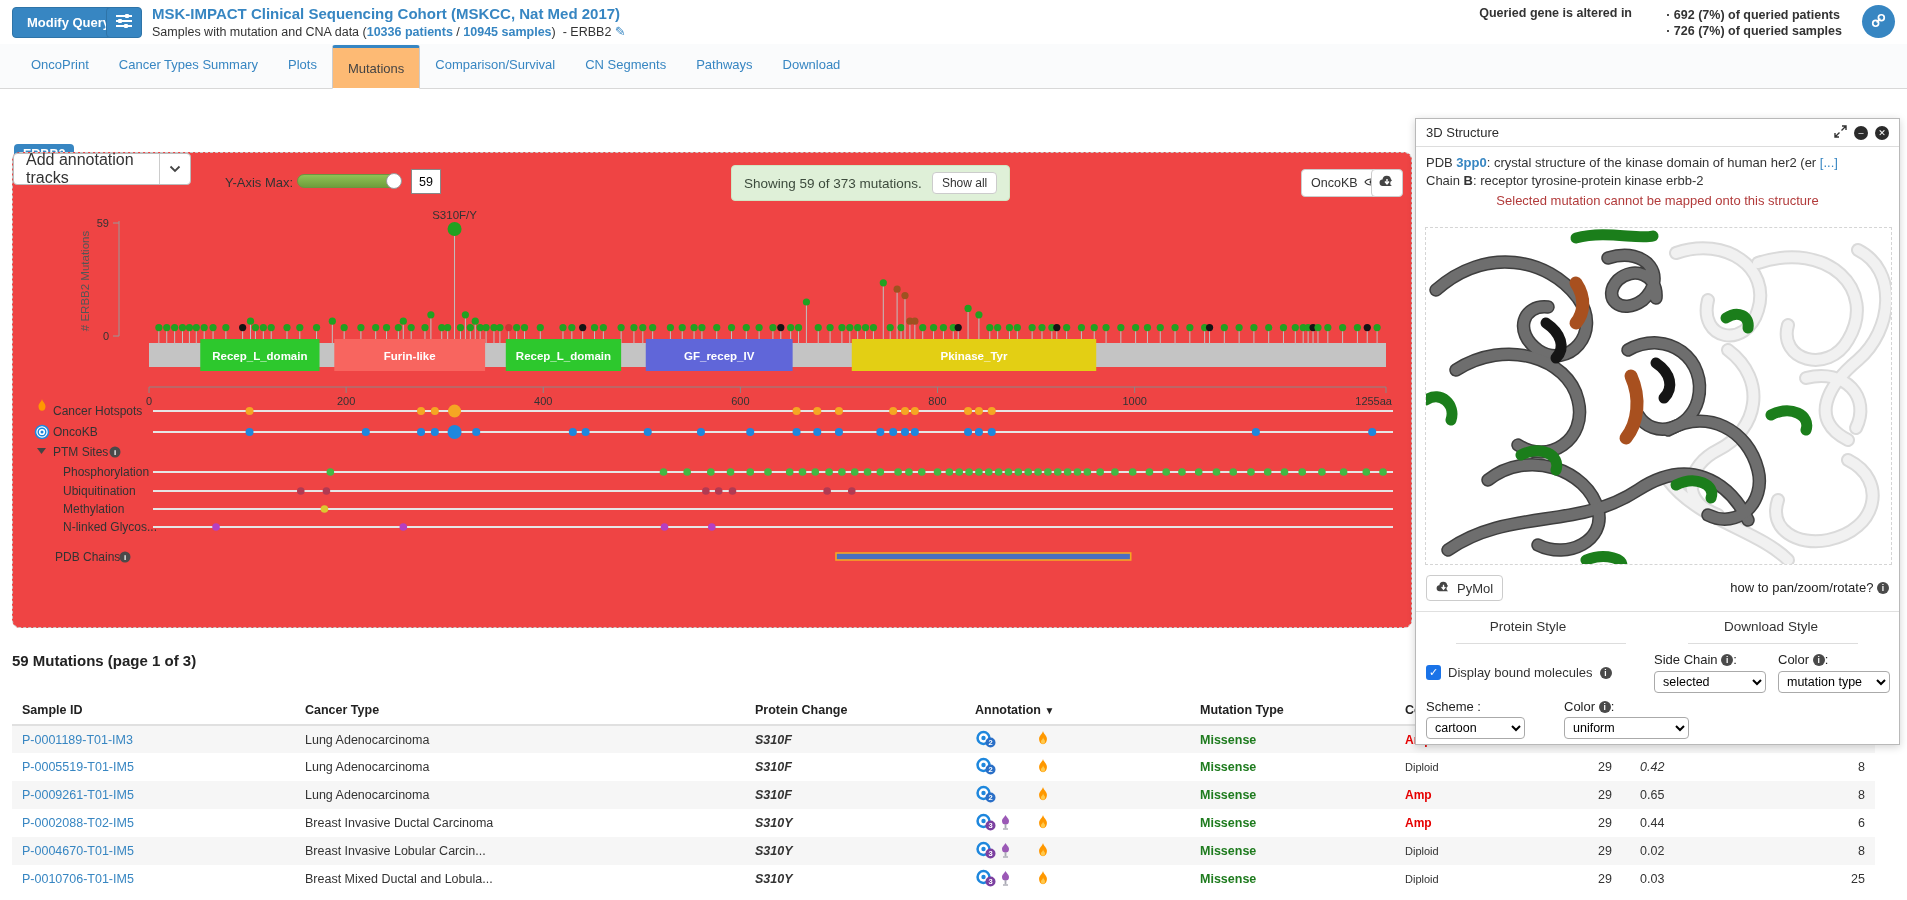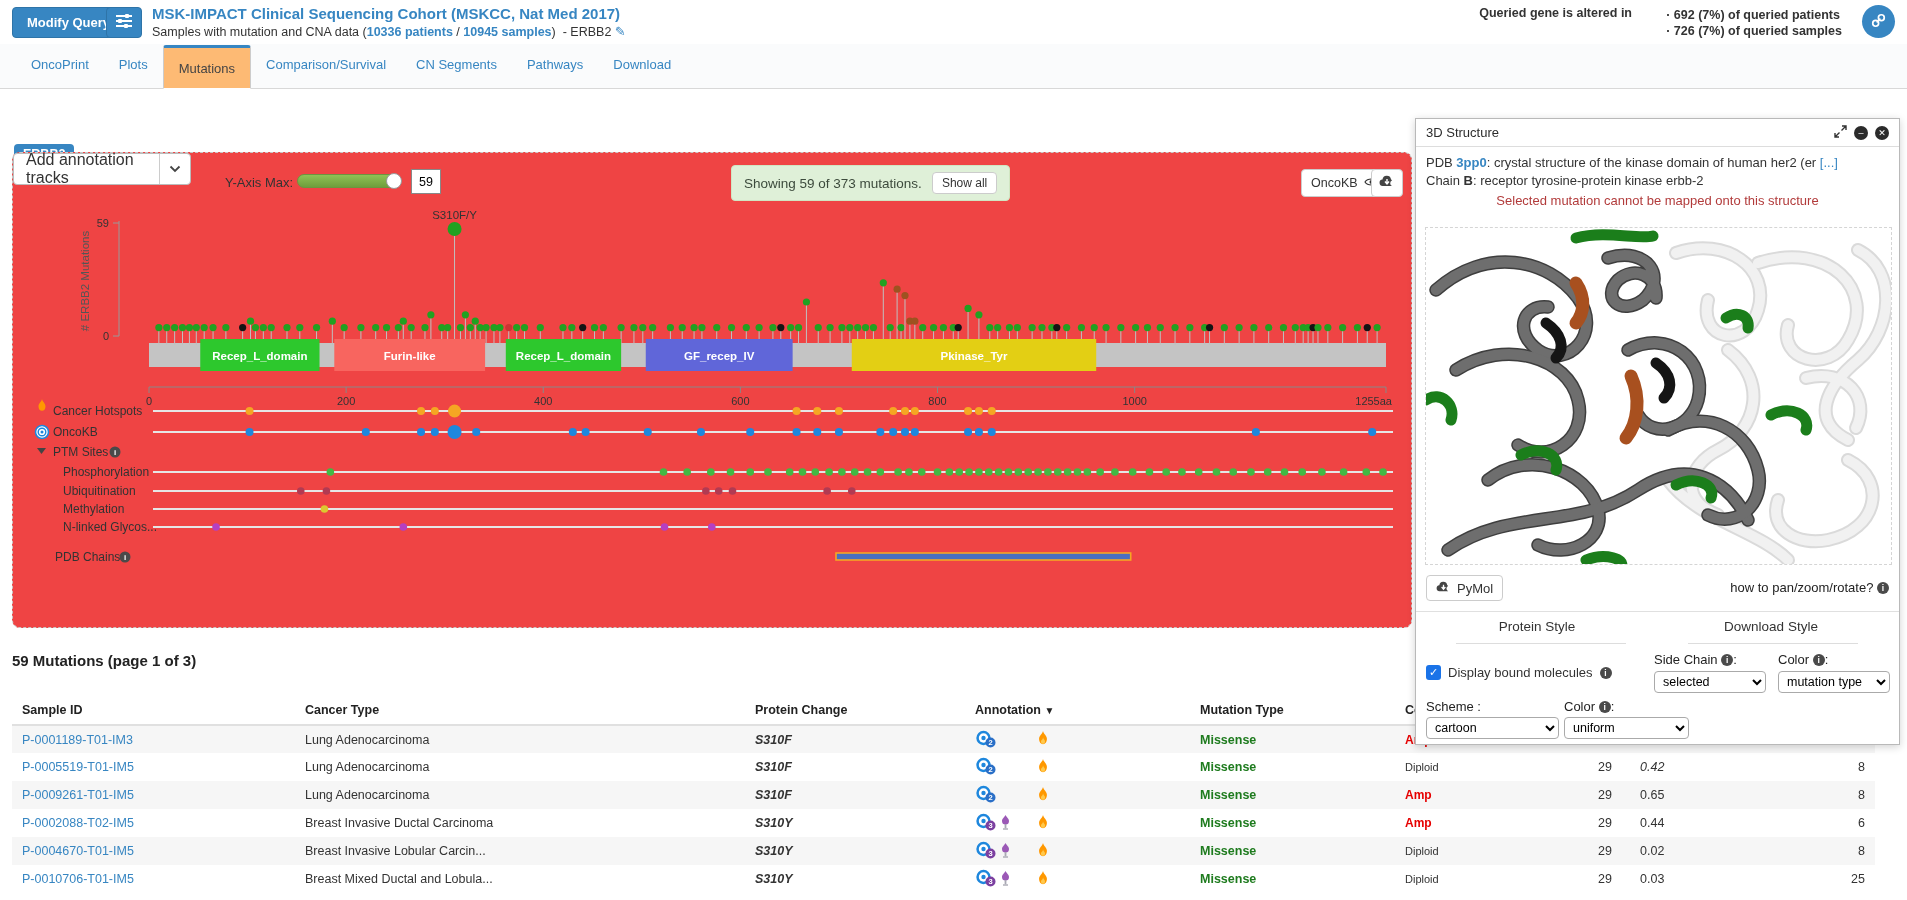--- a/index.html
+++ b/index.html
@@ -123,20 +123,21 @@
             <circle cx="12" cy="6" r="3.1"></circle>
             <line x1="7.6" y1="10.4" x2="10.4" y2="7.6"></line>
           </g>
         </svg>
     </span>
   </button>
 </div>
 
 <div class="tabbar" id="tabbar">
     <div class="tab">OncoPrint</div>
+    <div class="tab">Cancer Types Summary</div>
     <div class="tab">Plots</div>
     <div class="tab active">Mutations</div>
     <div class="tab">Comparison/Survival</div>
     <div class="tab">CN Segments</div>
     <div class="tab">Pathways</div>
     <div class="tab">Download</div>
   </div>
 
 <div id="gene-badge">ERBB2</div>
 
@@ -839,32 +840,32 @@
       <svg width="15" height="12" viewBox="0 0 16 13">
           <path d="M13 5.5 A3 3 0 0 0 13 11 H4 A3.2 3.2 0 0 1 3.5 4.6 A4.3 4.3 0 0 1 12 4.2 Z" fill="#444"></path>
           <path d="M8 4 v4 M6 6.5 L8 9 L10 6.5" stroke="#fff" stroke-width="1.4" fill="none"></path>
         </svg>
     </span>
     <span>PyMol</span>
   </button>
   <span class="sp-help"><span>how to pan/zoom/rotate?</span> <i class="info-i">i</i></span>
   <div class="sp-div"></div>
 
-  <div class="style-head" style="left:11px;">Protein Style</div>
+  <div class="style-head" style="left:2px;">Protein Style</div>
   <div class="style-head" style="left:245px;">Download Style</div>
   <div class="style-sub" style="left:40px;"></div>
   <div class="style-sub" style="left:272px;"></div>
 
   <span class="sp-label" style="left:238px; top:533px;"><span>Side Chain</span> <i class="info-i">i</i>:</span>
   <span class="sp-label" style="left:362px; top:533px;"><span>Color</span> <i class="info-i">i</i>:</span>
   <select class="sp-select" style="left:238px; top:552px; width:112px;"><option>selected</option></select>
   <select class="sp-select" style="left:362px; top:552px; width:112px;"><option>mutation type</option></select>
 
   <div class="chk">
     <span class="box">✓</span>
     <span>Display bound molecules</span>
     <i class="info-i">i</i>
   </div>
   <span class="sp-label" style="left:10px; top:580px;">Scheme :</span>
   <span class="sp-label" style="left:148px; top:580px;"><span>Color</span> <i class="info-i">i</i>:</span>
-  <select class="sp-select" style="left:10px; top:598px; width:133px;"><option>cartoon</option></select>
+  <select class="sp-select" style="left:10px; top:598px; width:99px;"><option>cartoon</option></select>
   <select class="sp-select" style="left:148px; top:598px; width:125px;"><option>uniform</option></select>
 </div>
 
 </body></html>

